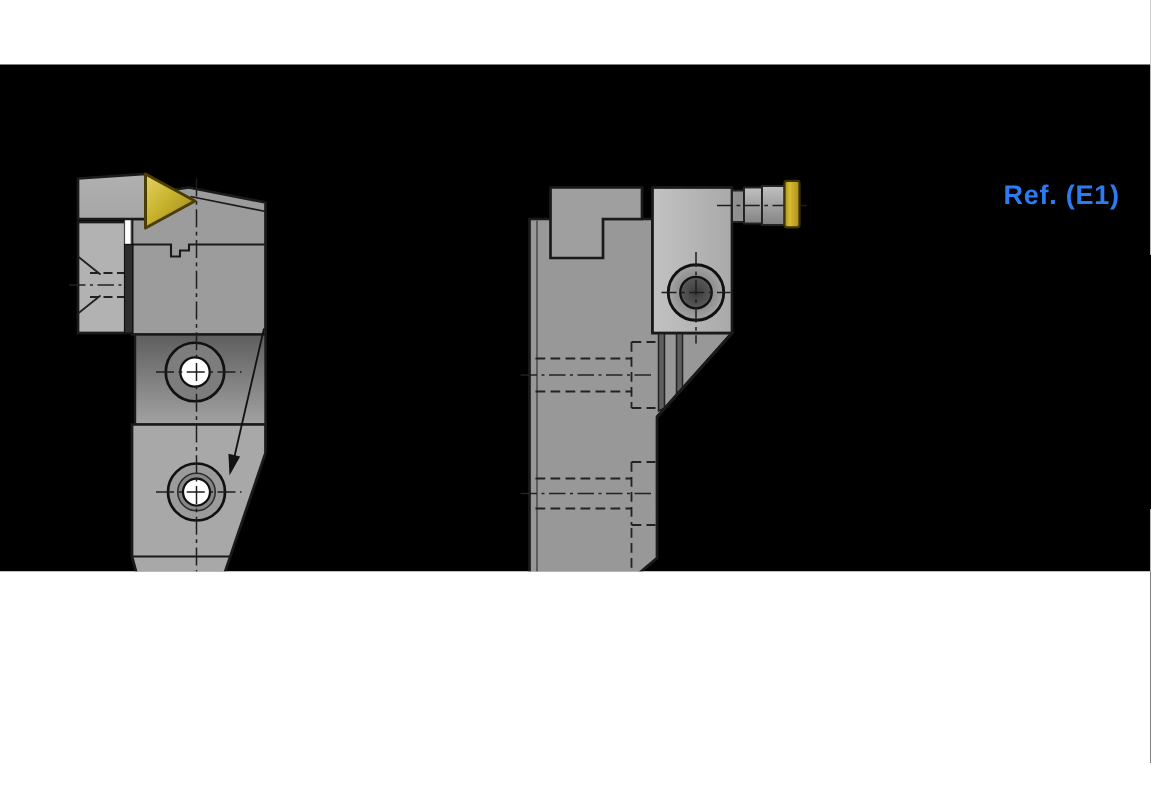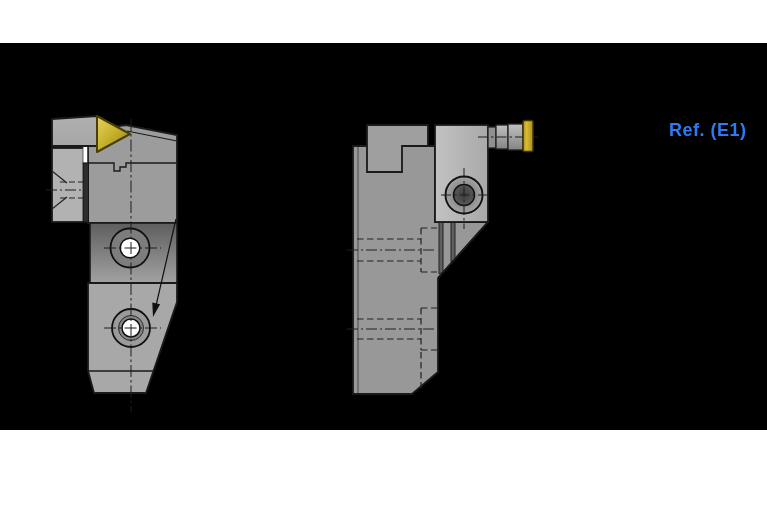--- a/index.html
+++ b/index.html
@@ -1,18 +1,18 @@
 <!DOCTYPE html>
 <html style="--background: #ffffff; --drawing-background: #000000; --outline: #1a1a1a; --gray-clamp: #a6a6a6; --gray-body: #9c9c9c; --gray-band-dark: #5e5e5e; --gray-band-light: #a2a2a2; --gray-shank: #a8a8a8; --gray-left-block: #b2b2b2; --gray-plate: #989898; --gray-tab: #9f9f9f; --gray-head-light: #c2c2c2; --gray-head: #a9a9a9; --slot-dark: #2d2d2d; --hole-white: #ffffff; --insert-gold: #c9b42e; --insert-gold-dark: #93801a; --insert-gold-light: #e4d163; --cap-gold: #d9bc33; --cap-gold-dark: #a8901c; --accent-blue: #2b7bf3;"><head>
 <meta charset="utf-8">
 <style>
   html,body{margin:0;padding:0;background:#fff;}
   .canvas{
     position:relative;
-    width:767px;height:430px;
+    width:767px;height:381px;
     background:var(--background,#fff);
     overflow:hidden;
     font-family:"Liberation Sans", sans-serif;
   }
   .drawing-band{
     position:absolute;left:0;top:43px;width:767px;height:437px;
     background:var(--drawing-background,#000);
   }
   svg.drawing{position:absolute;left:0;top:0;}
   .ref-label{

